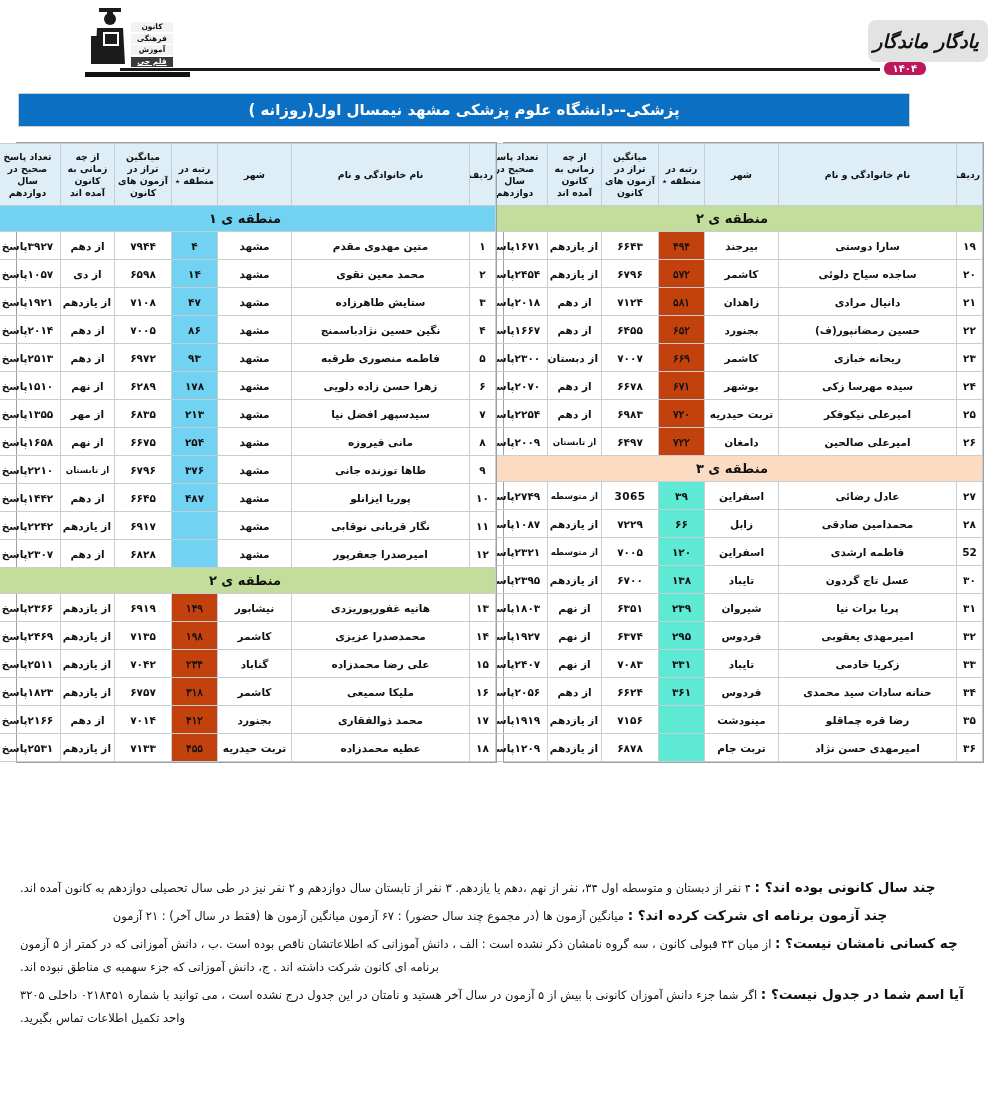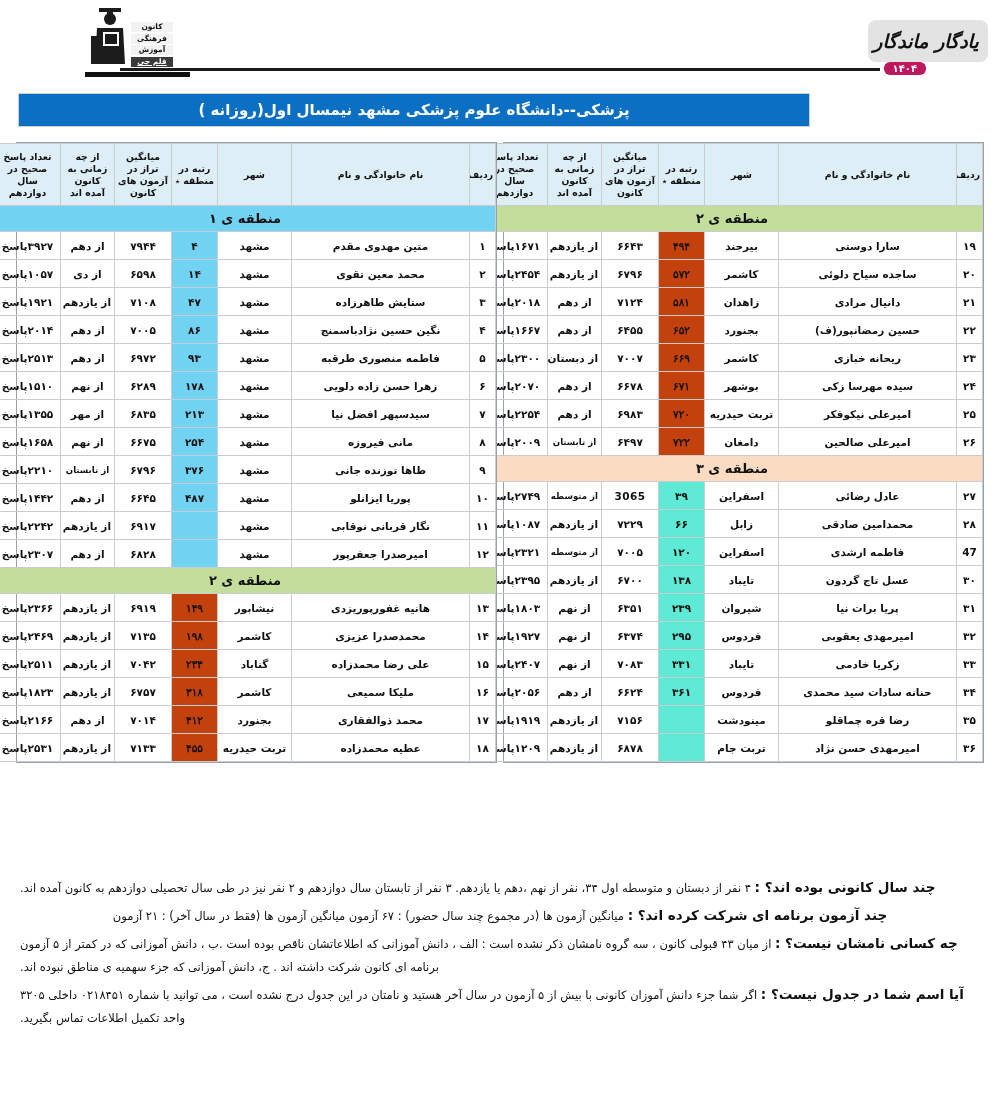--- a/index.html
+++ b/index.html
@@ -78,21 +78,21 @@
     position: absolute; right: 62px; top: 44px;
     background: #be185d; color: #fff;
     font-size: 10px; font-weight: bold;
     padding: 1px 9px; border-radius: 6px;
     letter-spacing: 0.5px;
   }
 
   
   .title-banner {
     position: absolute; left: 18px; top: 93px;
-    width: 792px; height: 34px;
+    width: 892px; height: 34px;
     background: #0b6fc4;
     border: 1px solid #cfcfcf;
     color: #ffffff;
     font-size: 15px; font-weight: bold;
     display: flex; align-items: center; justify-content: center;
     letter-spacing: -0.2px;
   }
 
   
   .tables-wrap {
@@ -518,21 +518,21 @@
             <tr>
               <td class="radif">۲۸</td>
               <td class="name">محمدامین صادقی</td>
               <td class="city">زابل</td>
               <td class="rank cell-peach">۶۶</td>
               <td class="traz">۷۲۲۹</td>
               <td class="since">از یازدهم</td>
               <td class="answer">۱۰۸۷پاسخ</td>
             </tr>
             <tr>
-              <td class="radif">47</td>
+              <td class="radif">52</td>
               <td class="name">فاطمه ارشدی</td>
               <td class="city">اسفراین</td>
               <td class="rank cell-peach">۱۲۰</td>
               <td class="traz">۷۰۰۵</td>
               <td class="since small">از متوسطه اول</td>
               <td class="answer">۲۳۲۱پاسخ</td>
             </tr>
             <tr>
               <td class="radif">۳۰</td>
               <td class="name">عسل تاج گردون</td>

